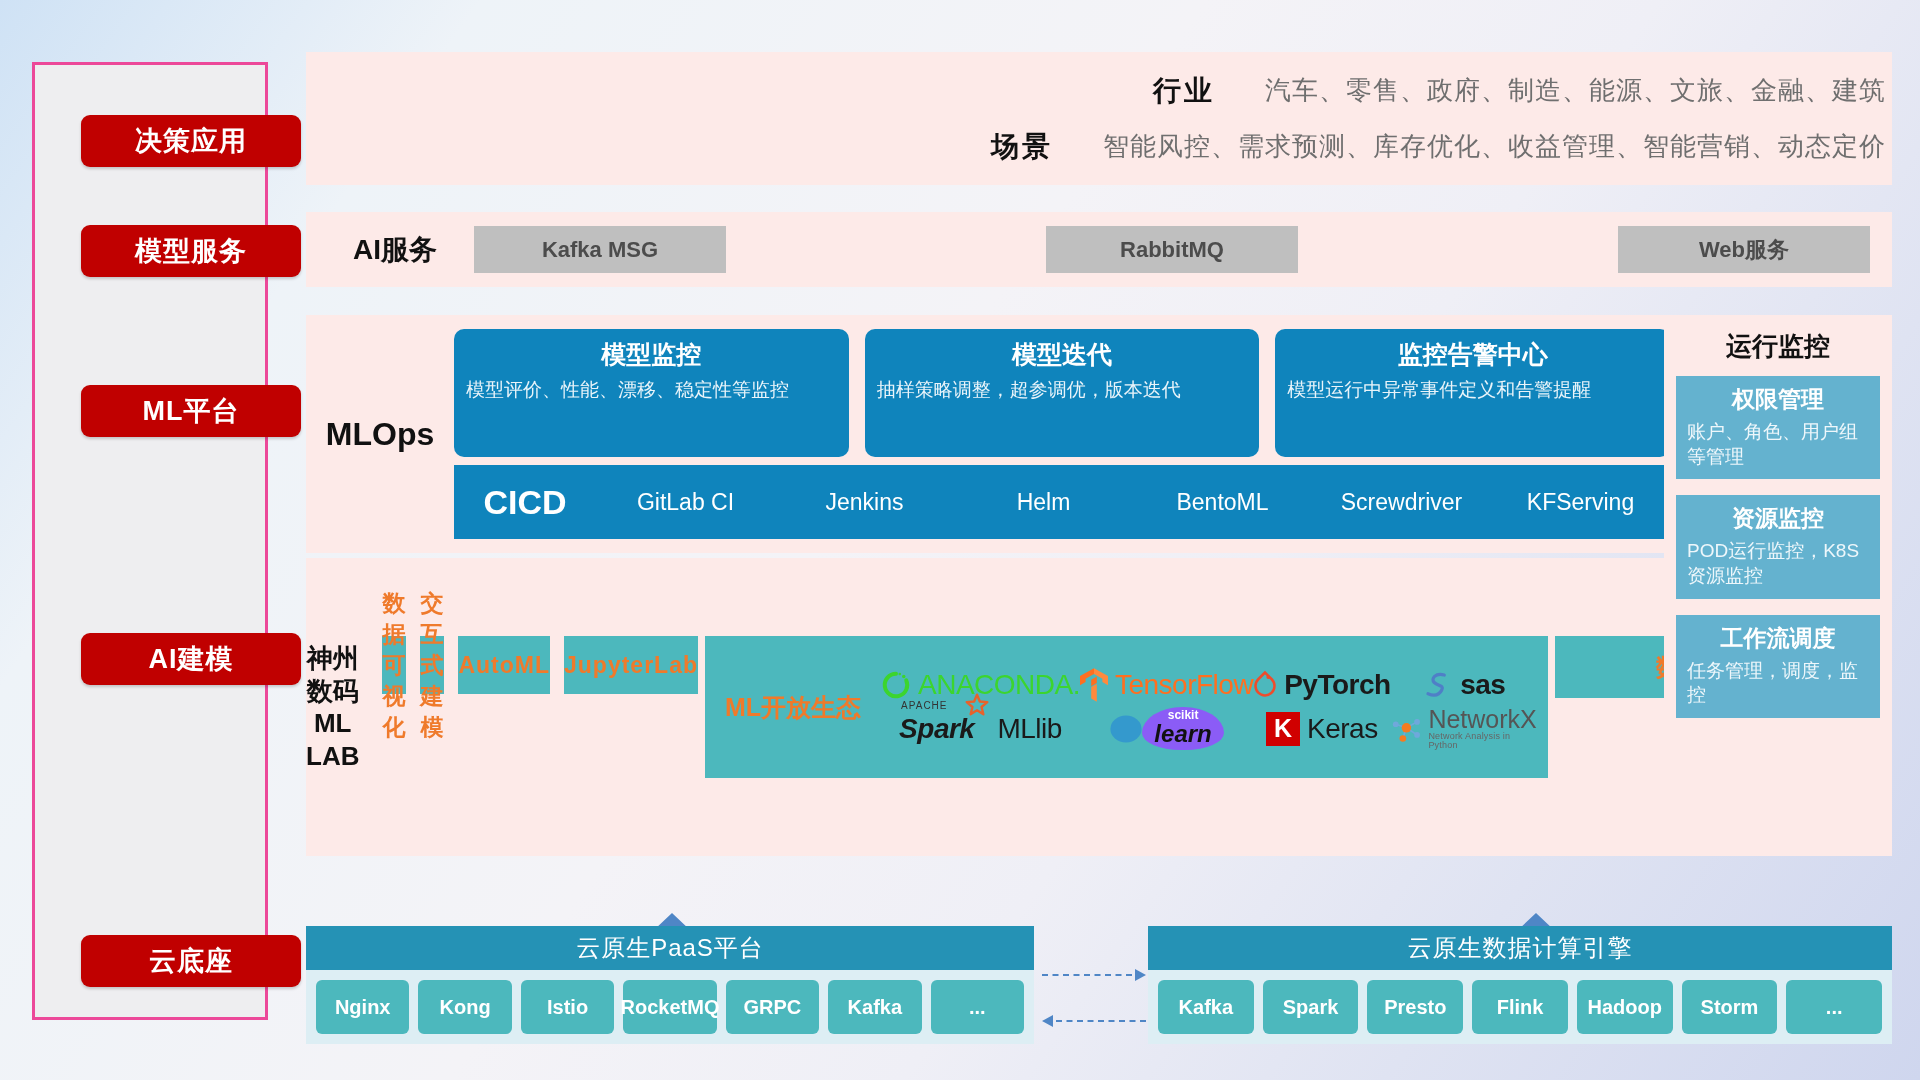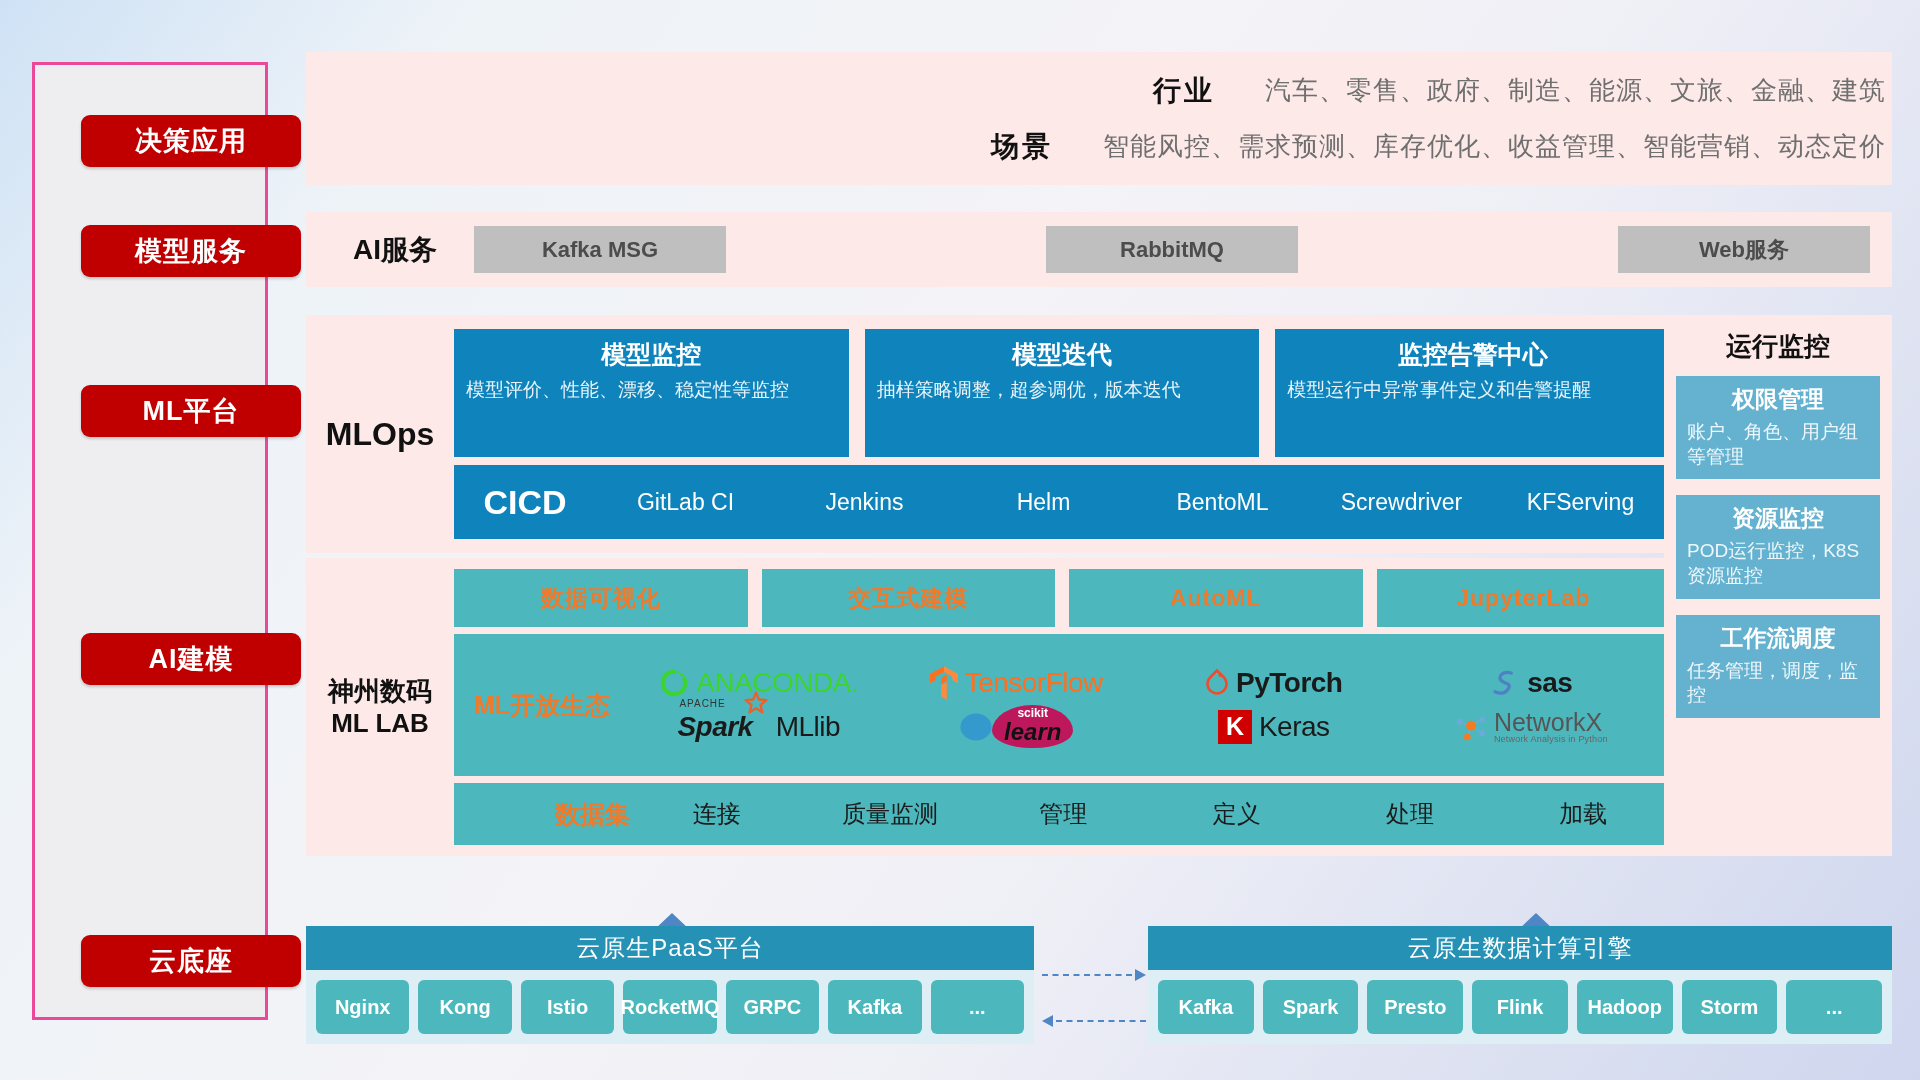--- a/index.html
+++ b/index.html
@@ -56,38 +56,39 @@
   }
 
   
   #band-mlops { top: 315px; height: 238px; left: 306px; right: 242px; display: flex; align-items: center; }
   .mlops-label { width: 148px; font-size: 32px; font-weight: bold; color: #111; text-align: center; }
   .mlops-right { flex: 1; display: flex; flex-direction: column; gap: 8px; padding: 10px 8px 10px 0; }
   .mlops-cards { display: flex; gap: 16px; }
   .mlops-card {
     flex: 1; background: #0f84bc; color: #fff; height: 128px;
     padding: 9px 12px 8px;
+    border-radius: 10px;
   }
   .mlops-card h4 { font-size: 25px; text-align: center; font-weight: bold; margin-bottom: 6px; }
   .mlops-card p { font-size: 19px; line-height: 1.35; color: #e9f4fa; }
   .cicd-bar {
     background: #0f84bc; height: 74px; display: flex; align-items: center;
     color: #fff; overflow: hidden;
   }
   .cicd-title { width: 142px; text-align: center; font-size: 34px; font-weight: bold; }
   .cicd-items { flex: 1; display: flex; }
   .cicd-item {
     flex: 1; font-size: 23px; text-align: center; line-height: 1.25;
     word-break: break-all; padding: 0 4px;
   }
 
   
   #band-model { top: 558px; height: 298px; left: 306px; right: 242px; display: flex; align-items: center; }
   .model-label { width: 148px; font-size: 26px; font-weight: bold; color: #111; text-align: center; line-height: 1.25; }
-  .model-right { flex: 1; display: flex; flex-direction: column; gap: 7px; padding: 8px 8px 8px 0; }
+  .model-right { flex: 1; display: flex; flex-direction: row; gap: 7px; padding: 8px 8px 8px 0; margin-left: 23px; }
   .tool-row { display: flex; gap: 14px; }
   .tool-chip {
     flex: 1; height: 58px; background: #4cb8bd;
     display: flex; align-items: center; justify-content: center;
     color: #ef7a2b; font-size: 23px; font-weight: bold; letter-spacing: 1px;
   }
   .eco-row { background: #4cb8bd; height: 142px; display: flex; align-items: center; }
   .eco-label { width: 176px; text-align: center; color: #ef7a2b; font-size: 25px; font-weight: bold; }
   .eco-logos { flex: 1; display: grid; grid-template-columns: repeat(4, 1fr); grid-template-rows: 1fr 1fr; align-items: center; justify-items: center; padding-right: 10px; }
   .logo { display: flex; align-items: center; gap: 7px; }
@@ -266,21 +267,21 @@
               <svg width="26" height="26" viewBox="0 0 24 24" style="position:absolute;top:-20px;right:-16px">
                 <path d="M12 1.5l2.6 6.4 6.9.5-5.3 4.5 1.7 6.7L12 15.9 6.1 19.6l1.7-6.7L2.5 8.4l6.9-.5z" fill="none" stroke="#E8622A" stroke-width="2.2" stroke-linejoin="round"></path>
               </svg>
             </span>
             <span class="logo-text" style="color:#1a1a1a;font-weight:300;margin-left:16px">MLlib</span>
           </div>
           <div class="logo">
             <svg width="34" height="34" viewBox="0 0 24 24">
               <ellipse cx="12" cy="12" rx="11" ry="9.5" fill="#3499CD"></ellipse>
             </svg>
-            <span style="position:relative;display:inline-block;background:#be185d;border-radius:50% 50% 48% 48%/60% 60% 40% 40%;padding:2px 12px 4px;margin-left:-8px">
+            <span style="position:relative;display:inline-block;background:#8b5cf6;border-radius:50% 50% 48% 48%/60% 60% 40% 40%;padding:2px 12px 4px;margin-left:-8px">
               <span style="display:block;font-size:12px;color:#fff;text-align:center;font-weight:bold;line-height:1">scikit</span>
               <span style="display:block;font-size:24px;font-style:italic;font-weight:bold;color:#111;line-height:1.05">learn</span>
             </span>
           </div>
           <div class="logo">
             <span style="display:inline-flex;align-items:center;justify-content:center;width:34px;height:34px;background:#D00000;color:#fff;font-size:25px;font-weight:bold">K</span>
             <span class="logo-text" style="color:#1a1a1a;font-weight:300">Keras</span>
           </div>
           <div class="logo">
             <svg width="32" height="30" viewBox="0 0 26 24">

